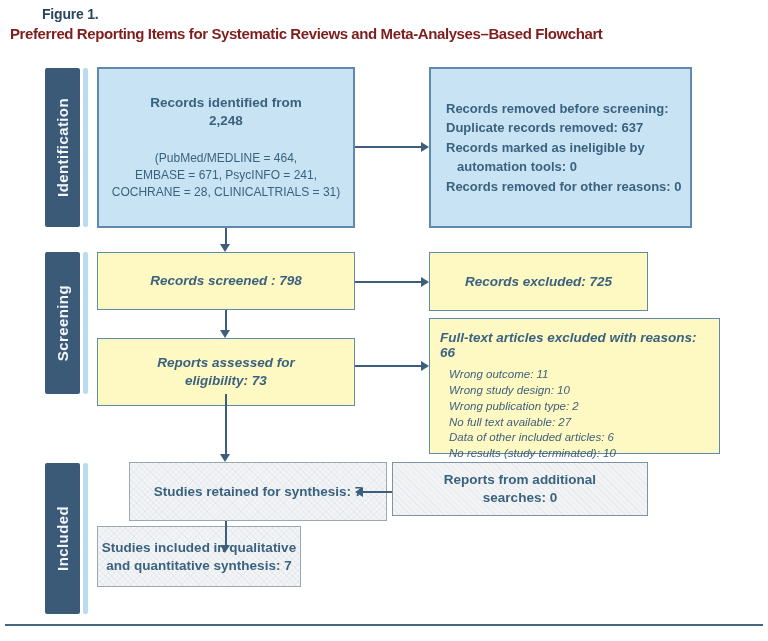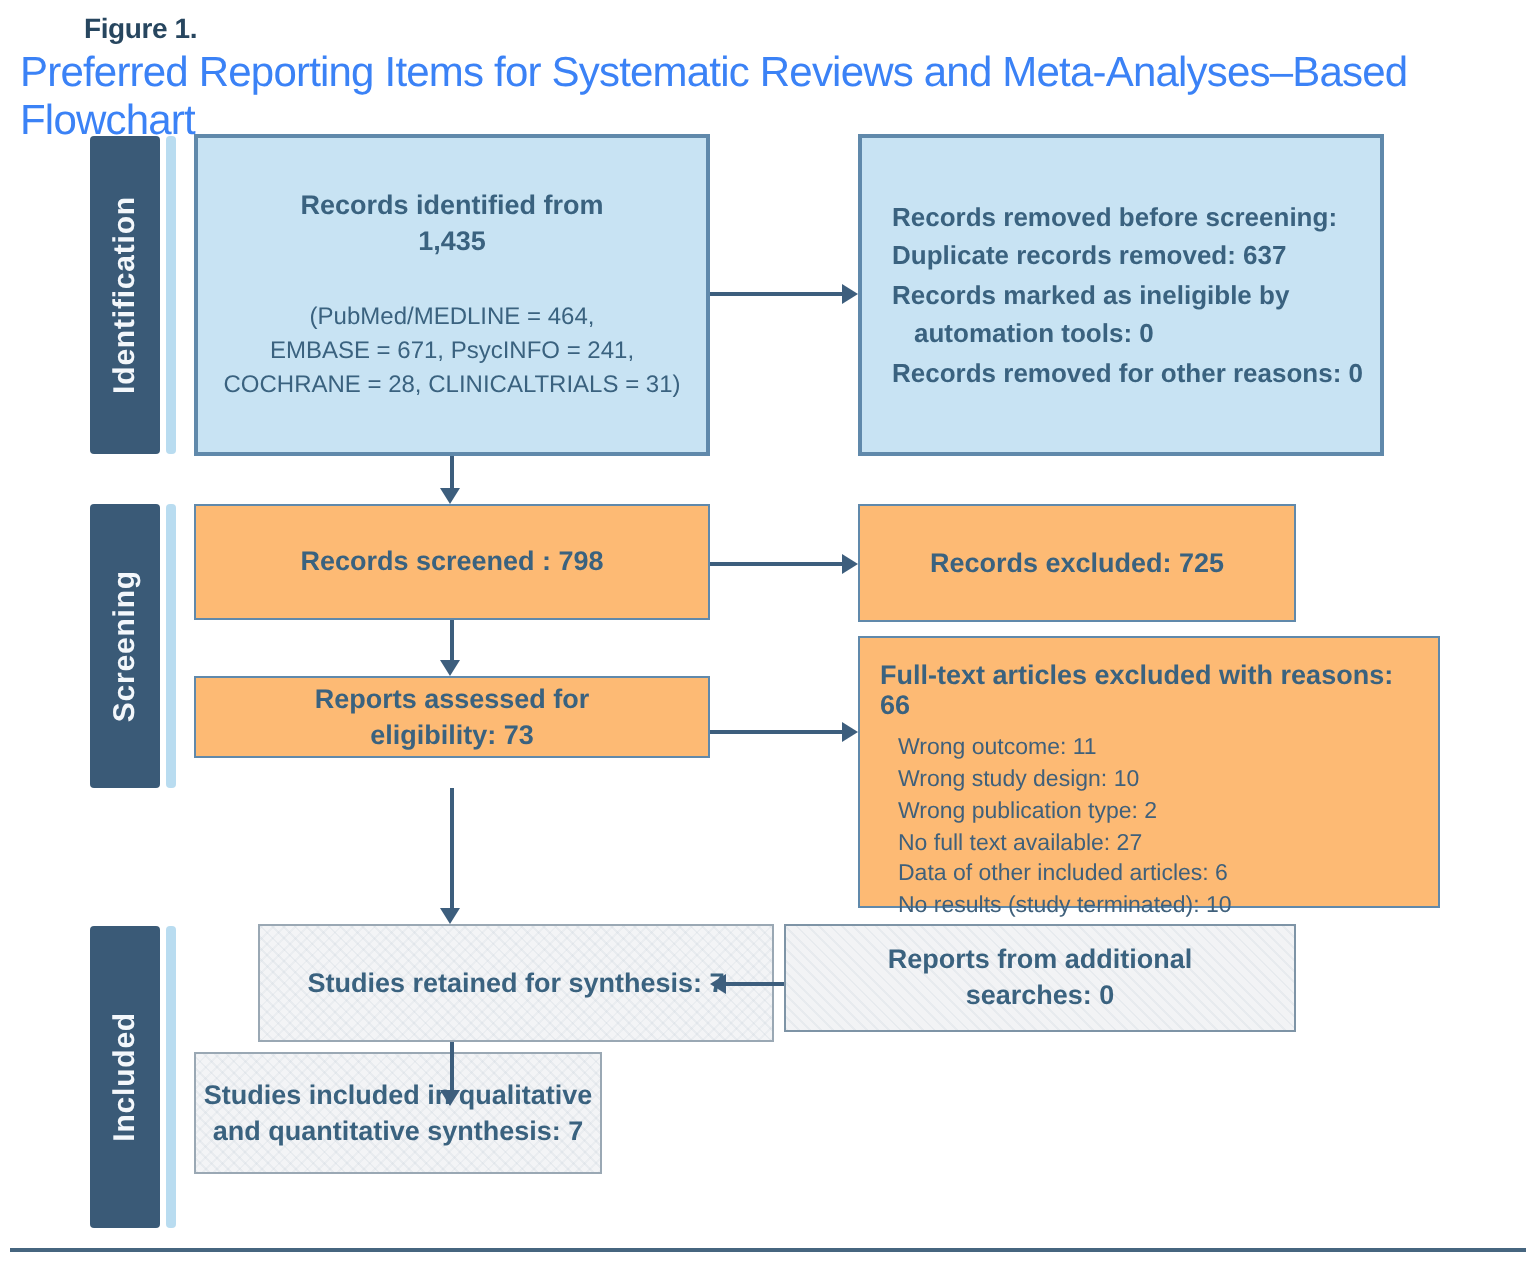--- a/index.html
+++ b/index.html
@@ -6,21 +6,21 @@
   .canvas {
     position:relative; width:768px; height:641px; background:#ffffff;
     font-family:"Liberation Sans", sans-serif; overflow:hidden;
   }
   .fig-label {
     position:absolute; left:10px; top:6px;
     font-size:14px; font-weight:bold; color:#27465f; letter-spacing:-0.2px;margin-left:32px;
   }
   .fig-title {
     position:absolute; left:10px; top:25px;
-    font-size:21px; font-weight:normal; color:#3b82f6; letter-spacing:-0.4px;
+    font-size:15px; font-weight:bold; color:#7f1d1d; letter-spacing:-0.4px;
   }
   
   .stage {
     position:absolute; left:45px; width:35px; background:#3a5a77; border-radius:2px;
     display:flex; align-items:center; justify-content:center;
   }
   .stage-text {
     writing-mode:vertical-rl; transform:rotate(180deg);
     color:#f3f7fb; font-weight:bold; font-size:15px; letter-spacing:0.4px;
   }
@@ -29,38 +29,38 @@
   .stage-sc, .rail-sc { top:252px; height:142px; }
   .stage-in, .rail-in { top:463px; height:151px; }
 
   
   .box {
     position:absolute; box-sizing:border-box;
     display:flex; flex-direction:column; justify-content:center; 
     text-align:center; color:#3a627f;
   }
   .blue1 { background:#c8e3f3; border:2px solid #6089ab; }
-  .blue2 { background:#fdba74; border:1.5px solid #6089ab; }
+  .blue2 { background:#fef9c3; border:1.5px solid #6089ab;font-style:italic; }
   .gray  {
     background:#f3f4f6;
     background-image:
       repeating-linear-gradient(45deg, rgba(175,190,202,0.16) 0 1px, transparent 1px 4px),
       repeating-linear-gradient(-45deg, rgba(175,190,202,0.12) 0 1px, transparent 1px 4px);
     border:1.5px solid #9aa8b4;
   }
   .gray2 {
     background:#f2f3f5;
     background-image:
       repeating-linear-gradient(45deg, rgba(175,190,202,0.16) 0 1px, transparent 1px 4px);
     border:1.5px solid #7e94a6;
   }
   #box-identified  { left:97px;  top:67px;  width:258px; height:161px; }
   #box-removed    { left:429px; top:67px;  width:263px; height:161px; align-items:flex-start; text-align:left; padding:0 8px 0 15px; }
   #box-screened   { left:97px;  top:252px; width:258px; height:58px; }
-  #box-assessed   { left:97px;  top:338px; width:258px; height:41px; }
+  #box-assessed   { left:97px;  top:338px; width:258px; height:68px; }
   #box-excluded   { left:429px; top:252px; width:219px; height:59px; }
   #box-fulltext   { left:429px; top:318px; width:291px; height:136px; align-items:flex-start; text-align:left; justify-content:flex-start; padding:11px 8px 0 10px; }
   #box-retained   { left:97px;  top:462px; width:258px; height:59px;margin-left:32px; }
   #box-qualitative{ left:97px;  top:526px; width:204px; height:61px; }
   #box-additional { left:392px; top:462px; width:256px; height:54px; }
 
   .t-md  { font-size:13.5px; font-weight:600; line-height:1.32; }
   .t-det { font-size:12px;   font-weight:500; line-height:1.42; }
   .sp18  { height:20px; }
   .rm-line { font-size:13px; font-weight:600; line-height:1.5; }
@@ -104,21 +104,21 @@
   </div>
   <div class="rail rail-sc"></div>
 
   <div class="stage stage-in">
     <span class="stage-text">Included</span>
   </div>
   <div class="rail rail-in"></div>
 
   <div class="box blue1" id="box-identified">
     <div class="t-md">Records identified from</div>
-    <div class="t-md">1,435</div>
+    <div class="t-md">2,248</div>
     <div class="sp18"></div>
     <div class="t-det">(PubMed/MEDLINE = 464,</div>
     <div class="t-det">EMBASE = 671, PsycINFO = 241,</div>
     <div class="t-det">COCHRANE = 28, CLINICALTRIALS = 31)</div>
   </div>
 
   <div class="box blue1" id="box-removed">
     <div class="rm-line">Records removed before screening:</div>
     <div class="rm-line">Duplicate records removed: 637</div>
     <div class="rm-line">Records marked as ineligible by</div>

